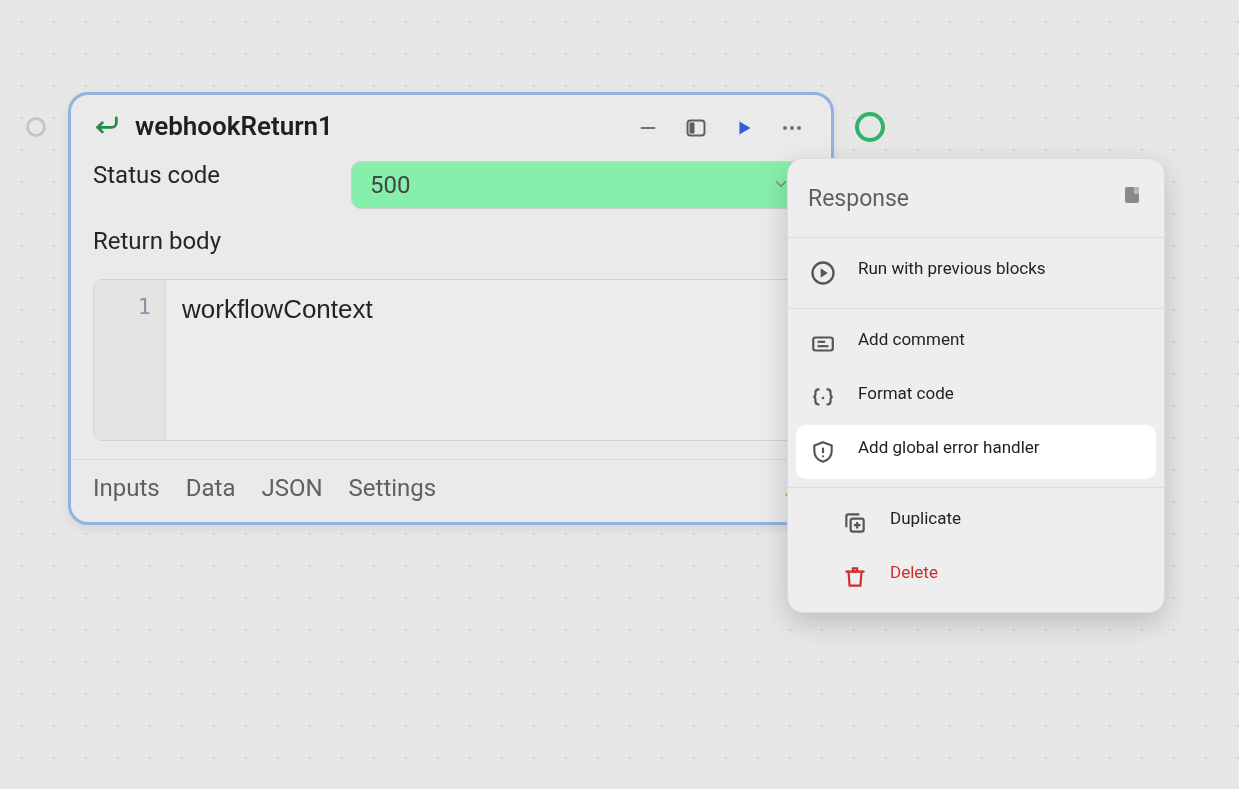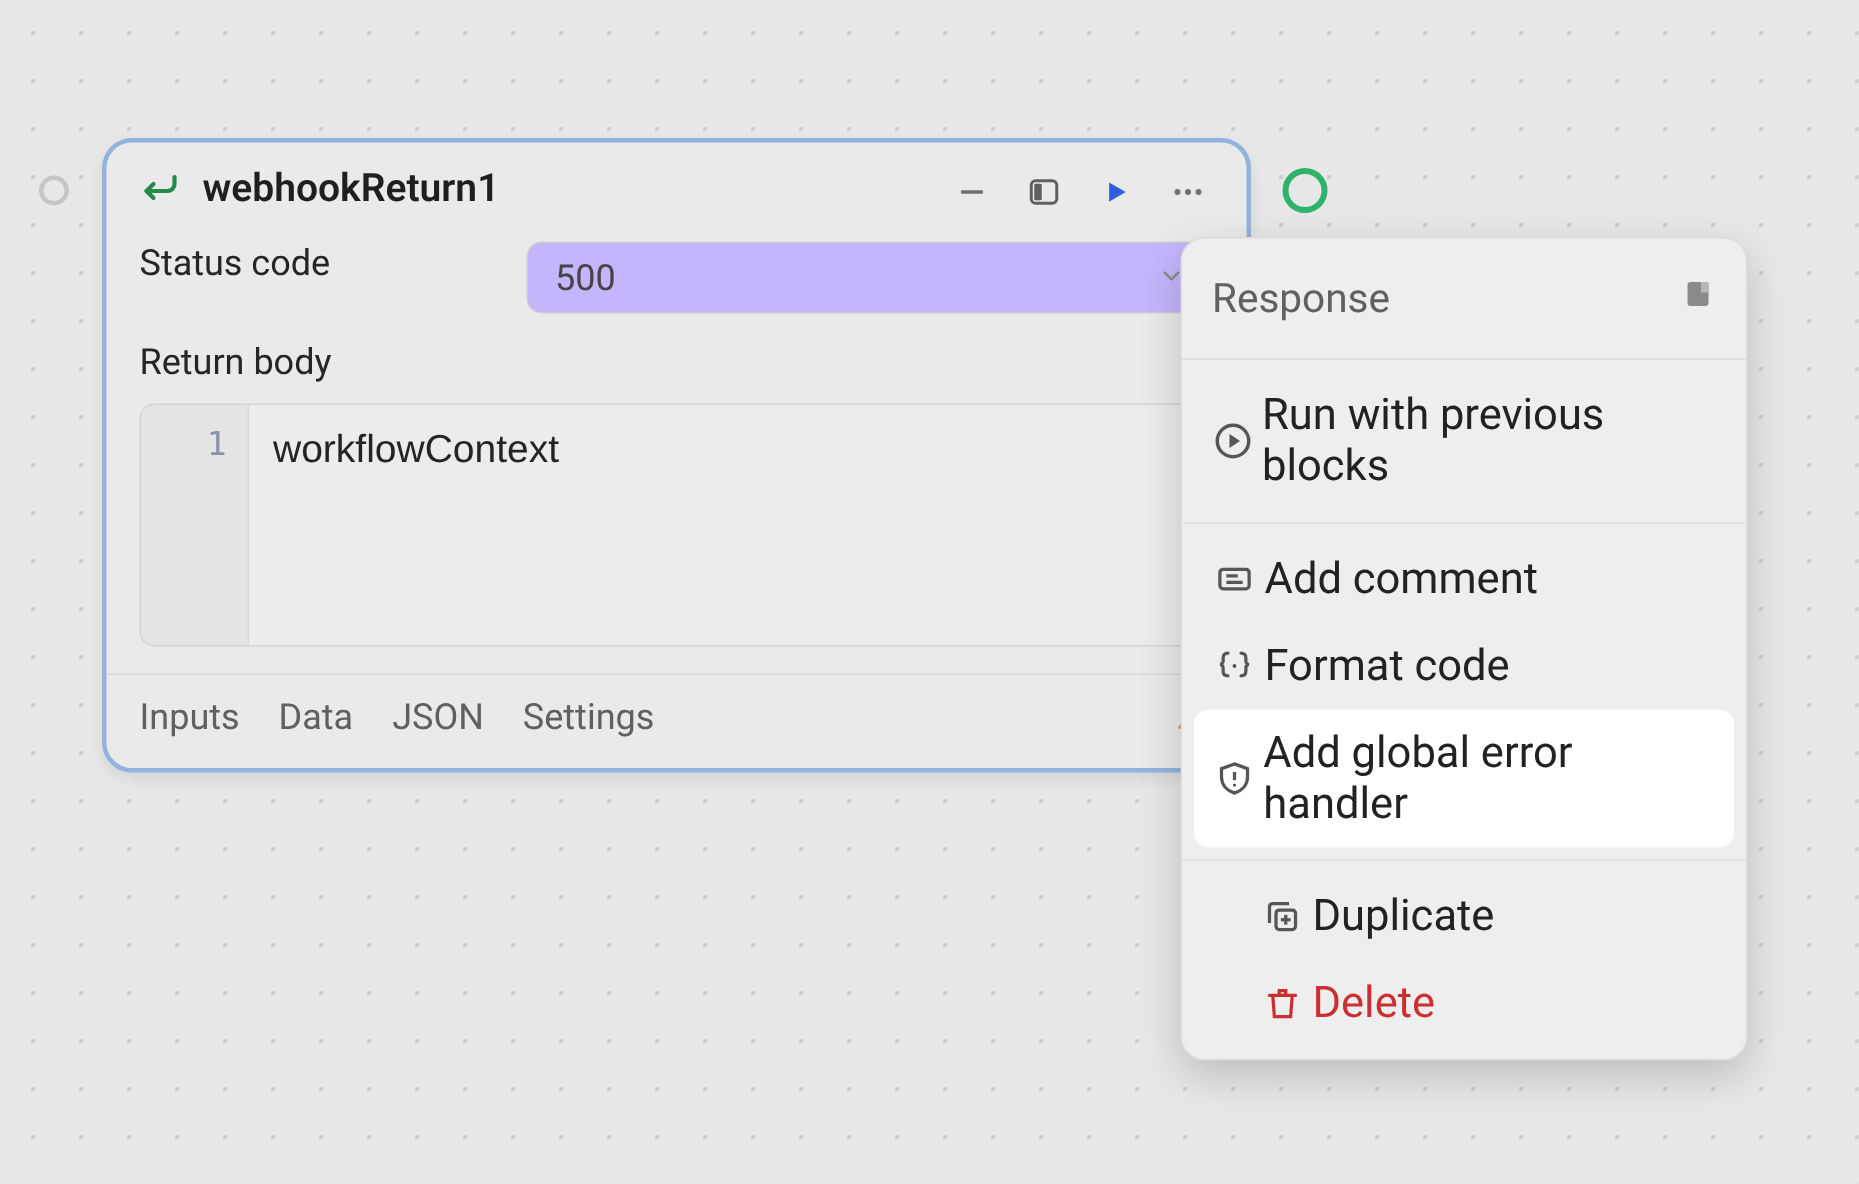--- a/index.html
+++ b/index.html
@@ -84,35 +84,35 @@
   }
   .field-input {
     flex: 1;
     position: relative;
   }
   .select-box {
     width: 100%;
     height: 48px;
     border: 1.5px solid #cfcfcf;
     border-radius: 10px;
-    background: #c4b5fd;
+    background: #86efac;
     padding: 0 18px;
     font-size: 24px;
     color: #454545;
     display: flex;
     align-items: center;
     justify-content: space-between;
     cursor: pointer;
   }
   .select-box .chev { color: #8a8a8a; }
 
   .body-label {
     font-size: 24px;
     color: #262626;
-    margin-bottom: 14px;
+    margin-bottom: 24px;
   }
 
   .code-editor {
     border: 1.5px solid #d2d2d2;
     border-radius: 10px;
     background: #ececec;
     height: 162px;
     display: flex;
     overflow: hidden;
   }
@@ -160,35 +160,35 @@
     border: 1px solid #dcdcdc;
     border-radius: 16px;
     box-shadow: 0 10px 28px rgba(0,0,0,0.18);
     overflow: hidden;
   }
   .menu-header {
     display: flex;
     align-items: center;
     justify-content: space-between;
     padding: 24px 20px;
-    font-size: 27px;
+    font-size: 23px;
     color: #606060;
     border-bottom: 1px solid #dcdcdc;
   }
   .menu-group {
     padding: 8px;
     border-bottom: 1px solid #dcdcdc;
   }
   .menu-group:last-child { border-bottom: none; padding-left: 40px; }
   .menu-item {
     display: flex;
-    align-items: center;
-    gap: 5px;
+    align-items: flex-start;
+    gap: 20px;
     padding: 12px 12px;
-    font-size: 29px;
+    font-size: 17px;
     color: #222;
     border-radius: 10px;
     cursor: pointer;
   }
   .menu-item.hover { background: #ffffff; }
   .menu-item.danger { color: #cc2f2f; }
   .menu-item.danger svg { stroke: #cc2f2f; }
   .mi-icon {
     width: 30px;
     height: 30px;

